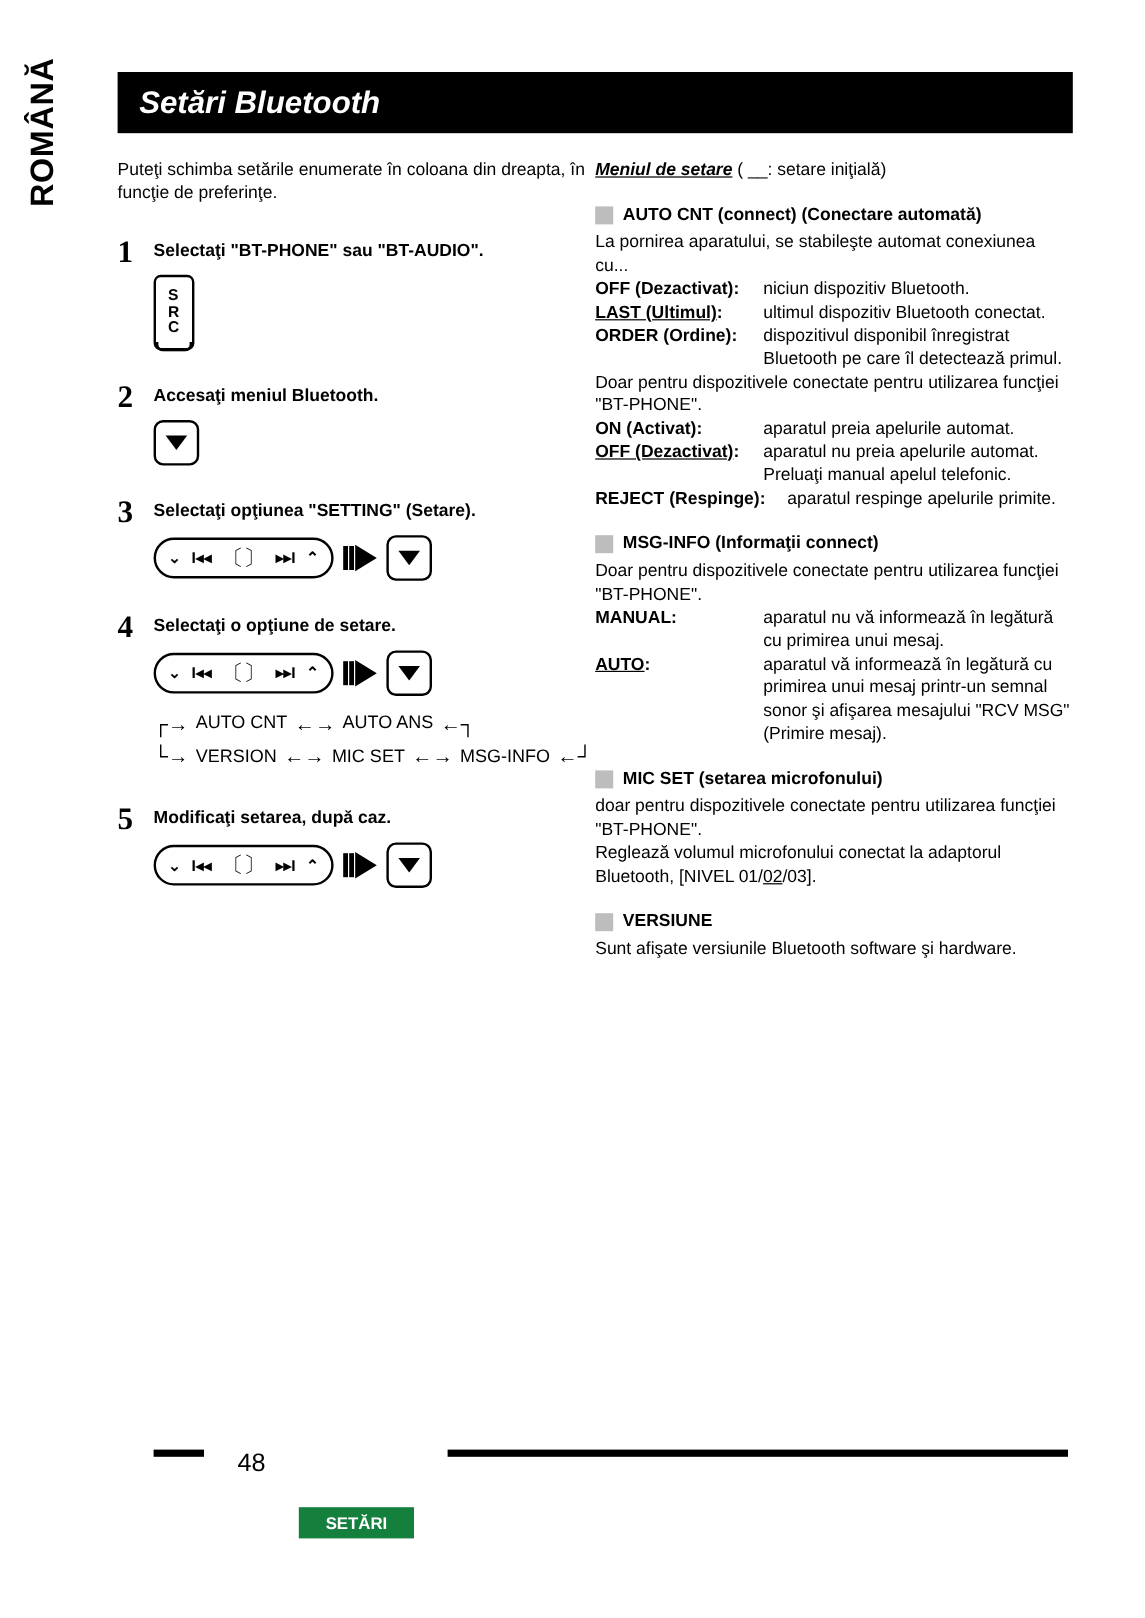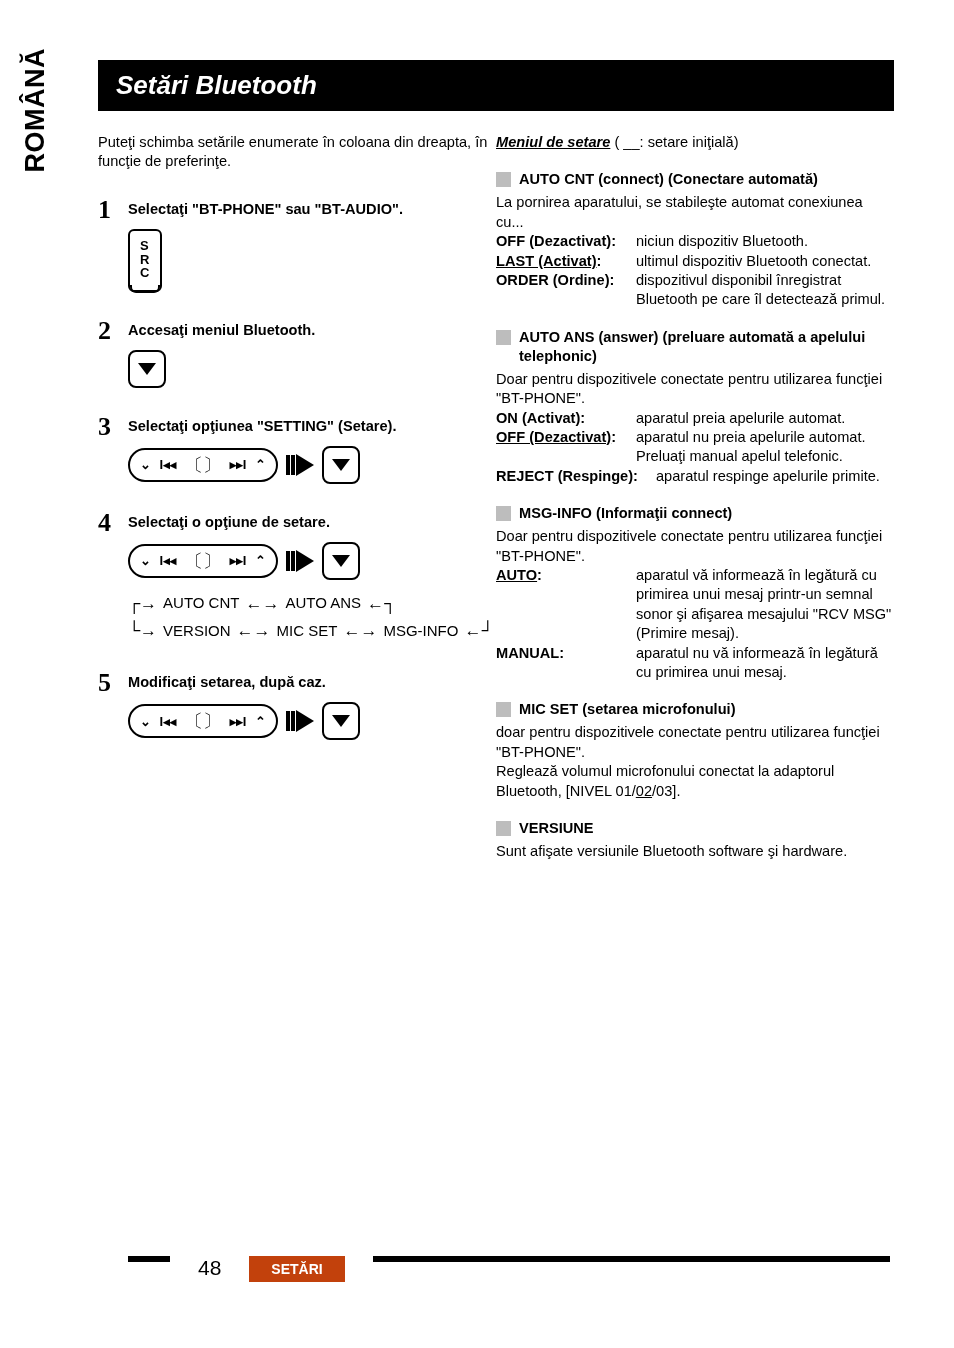--- a/index.html
+++ b/index.html
@@ -41,34 +41,34 @@
   .row-ctrl { display: flex; align-items: center; }
 
   .flow { font-family: "Arial Narrow", Arial, sans-serif; font-size: 15px; line-height: 1.6; margin-top: 10px; }
   .flow .line { display: flex; align-items: center; gap: 6px; white-space: nowrap; }
   .flow .thin-arrow { display:inline-block; font-size:17px; }
 
   
   .section-head { display: flex; align-items: flex-start; gap: 8px; margin-top: 18px; margin-bottom: 4px; }
   .section-head:first-child { margin-top: 0; }
   .sq { width: 15px; height: 15px; background: #bdbdbd; flex-shrink: 0; margin-top: 2px; }
-  .section-head span { font-weight: bold; line-height: 1.3; }
+  .section-head span { font-weight: bold; line-height: 1.3; text-align: right; }
   .body { line-height: 1.33; }
   .def-row { display: flex; }
   .def-term { min-width: 140px; font-weight: bold; padding-right: 6px; }
   .def-term.wider { min-width: 160px; }
   .def-desc { flex: 1; }
   .ul { text-decoration: underline; }
   .hdr-underline { text-decoration: underline; font-weight: bold; font-style: italic; }
 
   
   .footer { position: absolute; left: 30px; right: 4px; bottom: 6px; display: flex; gap: 28px; }
   .foot-accent { width: 42px; height: 6px; background: #000; }
   .foot-pg { font-size: 21px; }
-  .foot-label { background: #c2410c; color: #fff; font-weight: bold; padding: 5px 22px; font-size: 14px; }
+  .foot-label { background: #15803d; color: #fff; font-weight: bold; padding: 5px 22px; font-size: 14px; margin-top: 48px; }
   .foot-line { flex: 1; height: 6px; background: #000; }
 </style>
 </head>
 <body>
 
 <div class="side-tab">ROMÂNĂ</div>
 
 <div class="page">
 
   <div class="title-bar">
@@ -200,33 +200,29 @@
         <div class="sq"></div>
         <span>AUTO CNT (connect) (Conectare automată)</span>
       </div>
       <p class="body">La pornirea aparatului, se stabileşte automat conexiunea cu...</p>
       <div class="body">
         <div class="def-row">
           <div class="def-term"><span>OFF (Dezactivat)</span><span>:</span></div>
           <div class="def-desc">niciun dispozitiv Bluetooth.</div>
         </div>
         <div class="def-row">
-          <div class="def-term"><span class="ul">LAST (Activat)</span><span>:</span></div>
+          <div class="def-term"><span class="ul">LAST (Ultimul)</span><span>:</span></div>
           <div class="def-desc">ultimul dispozitiv Bluetooth conectat.</div>
         </div>
         <div class="def-row">
           <div class="def-term"><span>ORDER (Ordine)</span><span>:</span></div>
           <div class="def-desc">dispozitivul disponibil înregistrat Bluetooth pe care îl detectează primul.</div>
         </div>
       </div>
 
-      <div class="section-head">
-        <div class="sq"></div>
-        <span>AUTO ANS (answer) (preluare automată a apelului telephonic)</span>
-      </div>
       <p class="body">Doar pentru dispozitivele conectate pentru utilizarea funcţiei "BT-PHONE".</p>
       <div class="body">
         <div class="def-row">
           <div class="def-term"><span>ON (Activat)</span><span>:</span></div>
           <div class="def-desc">aparatul preia apelurile automat.</div>
         </div>
         <div class="def-row">
           <div class="def-term"><span class="ul">OFF (Dezactivat)</span><span>:</span></div>
           <div class="def-desc">aparatul nu preia apelurile automat. Preluaţi manual apelul telefonic.</div>
         </div>
@@ -236,26 +232,26 @@
         </div>
       </div>
 
       <div class="section-head">
         <div class="sq"></div>
         <span>MSG-INFO (Informaţii connect)</span>
       </div>
       <p class="body">Doar pentru dispozitivele conectate pentru utilizarea funcţiei "BT-PHONE".</p>
       <div class="body">
         <div class="def-row">
+          <div class="def-term"><span>MANUAL</span><span>:</span></div>
+          <div class="def-desc">aparatul nu vă informează în legătură cu primirea unui mesaj.</div>
+        </div>
+        <div class="def-row">
           <div class="def-term"><span class="ul">AUTO</span><span>:</span></div>
           <div class="def-desc">aparatul vă informează în legătură cu primirea unui mesaj printr-un semnal sonor şi afişarea mesajului "RCV MSG" (Primire mesaj).</div>
-        </div>
-        <div class="def-row">
-          <div class="def-term"><span>MANUAL</span><span>:</span></div>
-          <div class="def-desc">aparatul nu vă informează în legătură cu primirea unui mesaj.</div>
         </div>
       </div>
 
       <div class="section-head">
         <div class="sq"></div>
         <span>MIC SET (setarea microfonului)</span>
       </div>
       <p class="body">doar pentru dispozitivele conectate pentru utilizarea funcţiei "BT-PHONE".</p>
       <p class="body">
         <span>Reglează volumul microfonului conectat la adaptorul Bluetooth, [NIVEL 01/</span><span class="ul">02</span><span>/03].</span>

